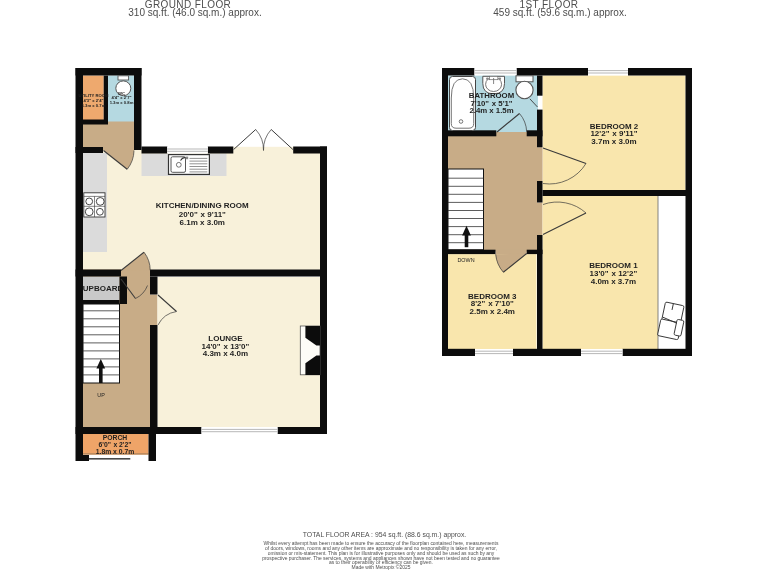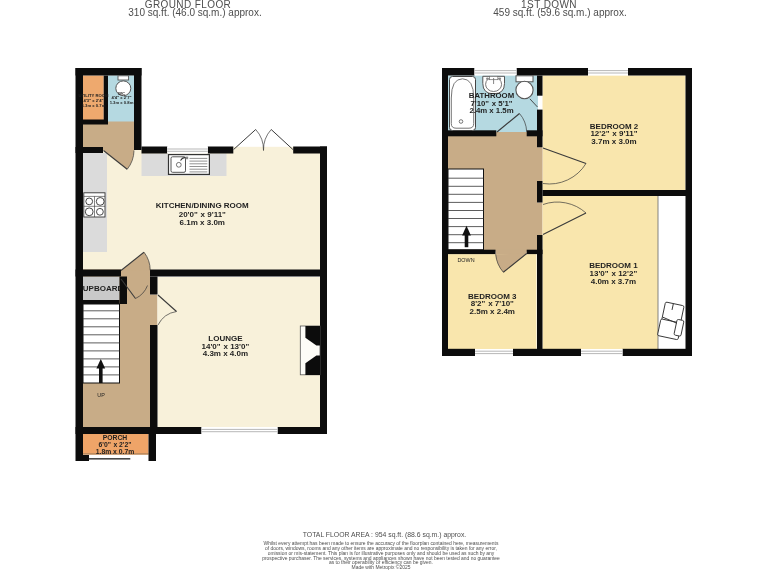--- a/index.html
+++ b/index.html
@@ -7,21 +7,21 @@
   .hdr{position:absolute;color:#4d4d4d;font-size:10px;white-space:nowrap;transform:translateX(-50%);}
   .ftr{position:absolute;color:#4d4d4d;white-space:nowrap;transform:translateX(-50%);}
 </style>
 </head>
 <body>
 
 <div class="hdr" style="left:188px;top:-1px;letter-spacing:0.4px;">GROUND FLOOR</div>
 
 <div class="hdr" style="left:195px;top:6.5px;">310 sq.ft. (46.0 sq.m.) approx.</div>
 
-<div class="hdr" style="left:549px;top:-1px;letter-spacing:0.4px;">1ST DOWN</div>
+<div class="hdr" style="left:549px;top:-1px;letter-spacing:0.4px;">1ST FLOOR</div>
 
 <div class="hdr" style="left:560px;top:6.5px;">459 sq.ft. (59.6 sq.m.) approx.</div>
 
 <div class="ftr" style="left:384.5px;top:531px;font-size:6.85px;">TOTAL FLOOR AREA : 954 sq.ft. (88.6 sq.m.) approx.</div>
 
 <div class="ftr" style="left:381px;top:542.4px;font-size:4.95px;line-height:4.75px;text-align:center;">
 Whilst every attempt has been made to ensure the accuracy of the floorplan contained here, measurements<br>
 of doors, windows, rooms and any other items are approximate and no responsibility is taken for any error,<br>
 omission or mis-statement. This plan is for illustrative purposes only and should be used as such by any<br>
 prospective purchaser. The services, systems and appliances shown have not been tested and no guarantee<br>

